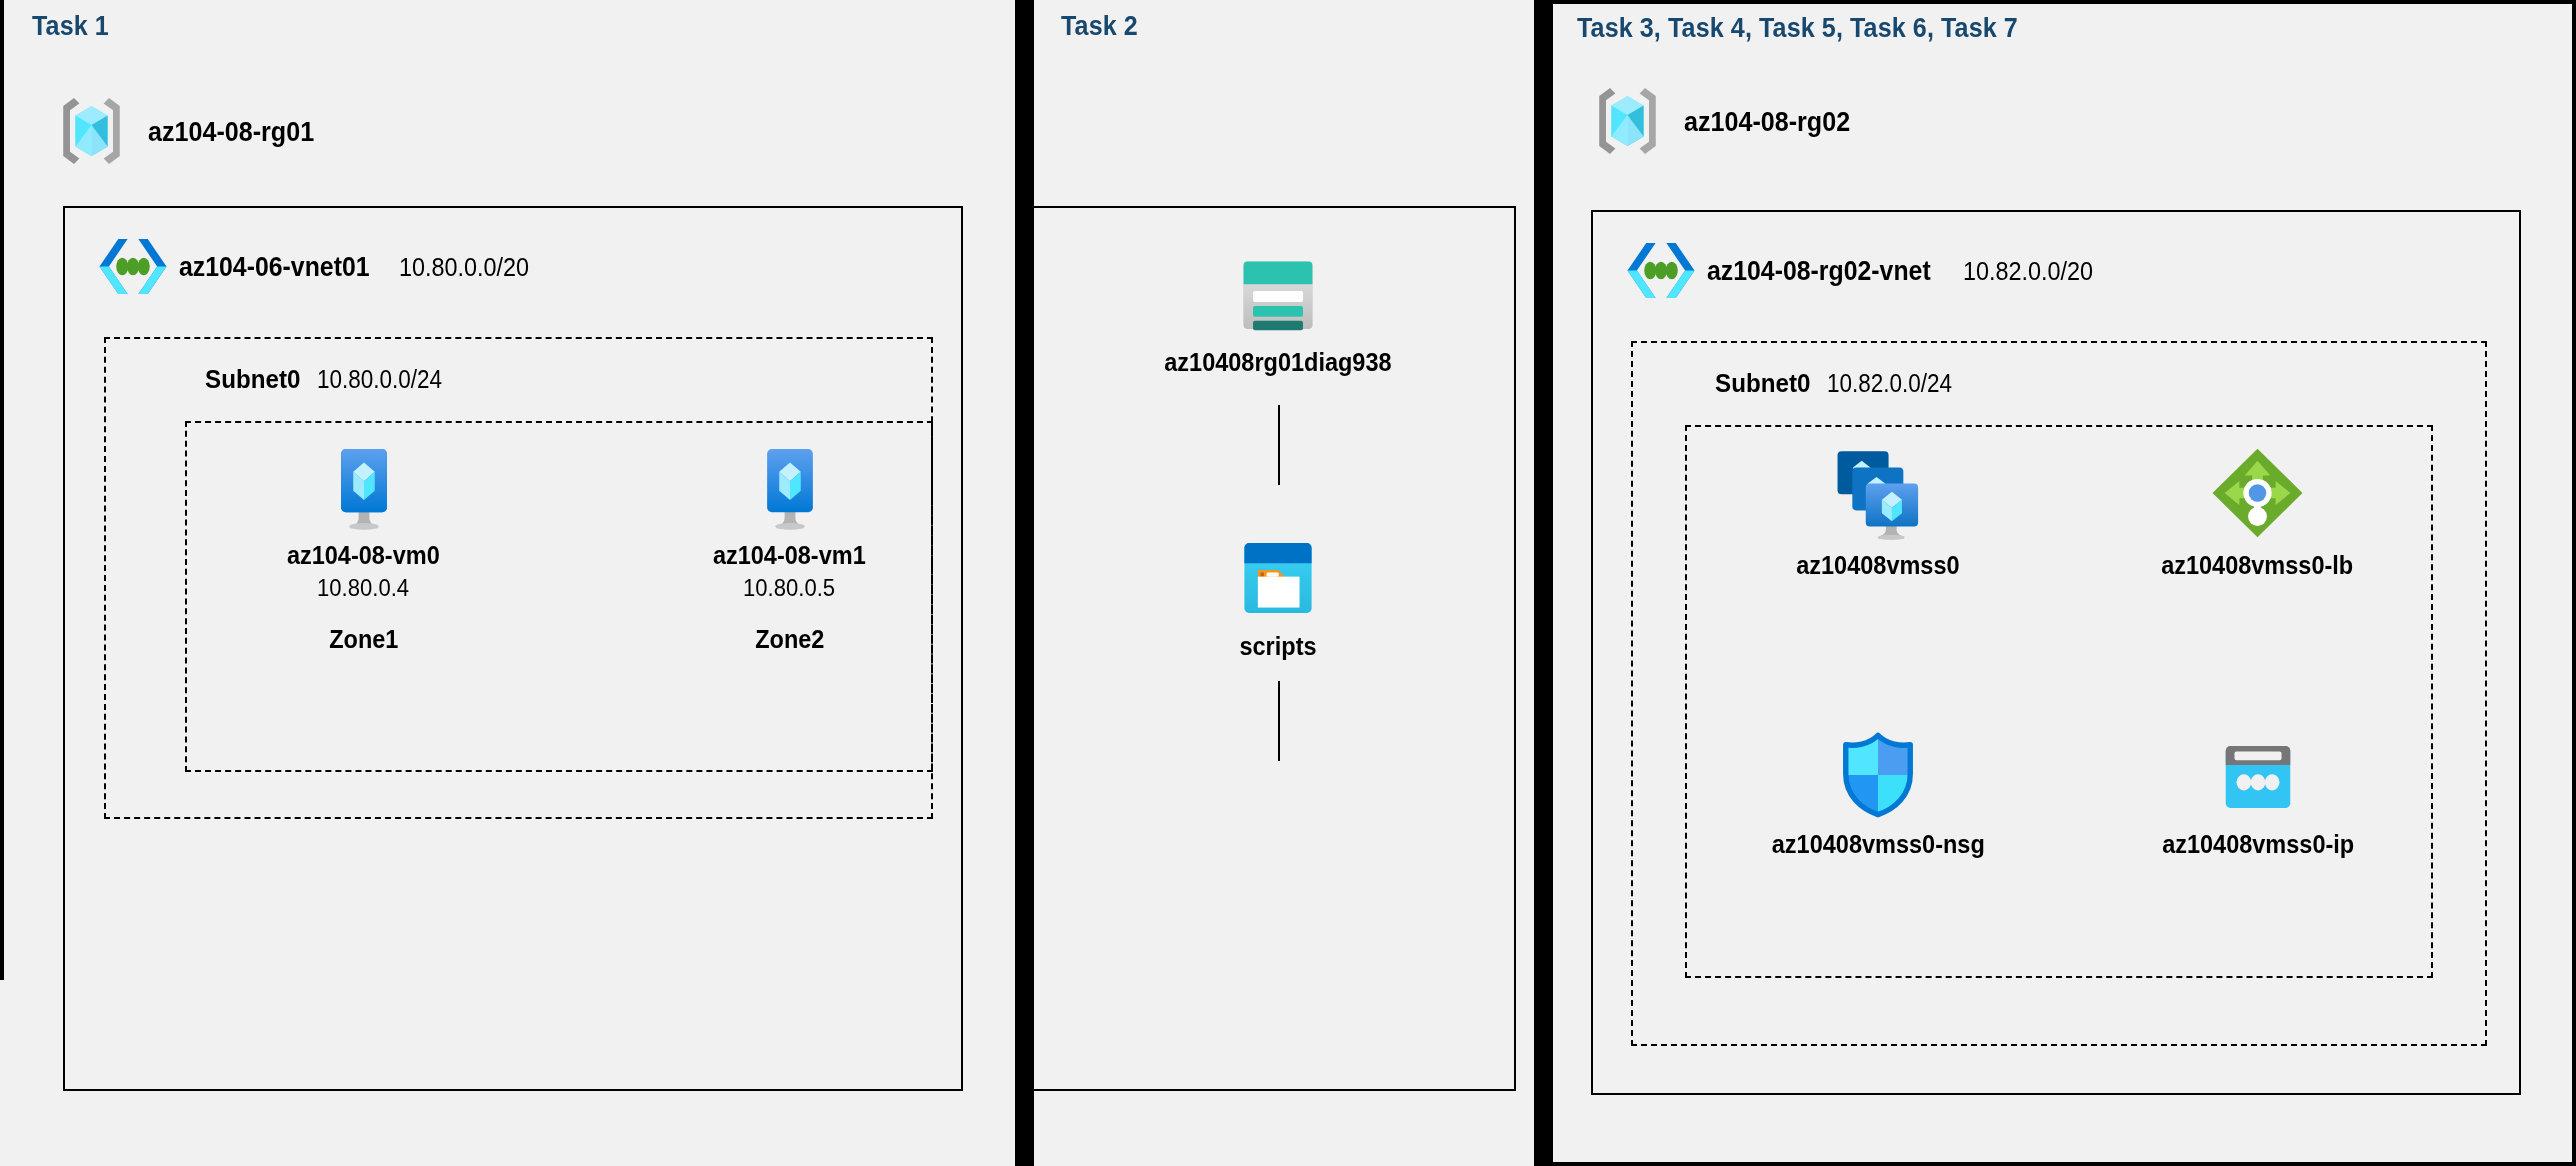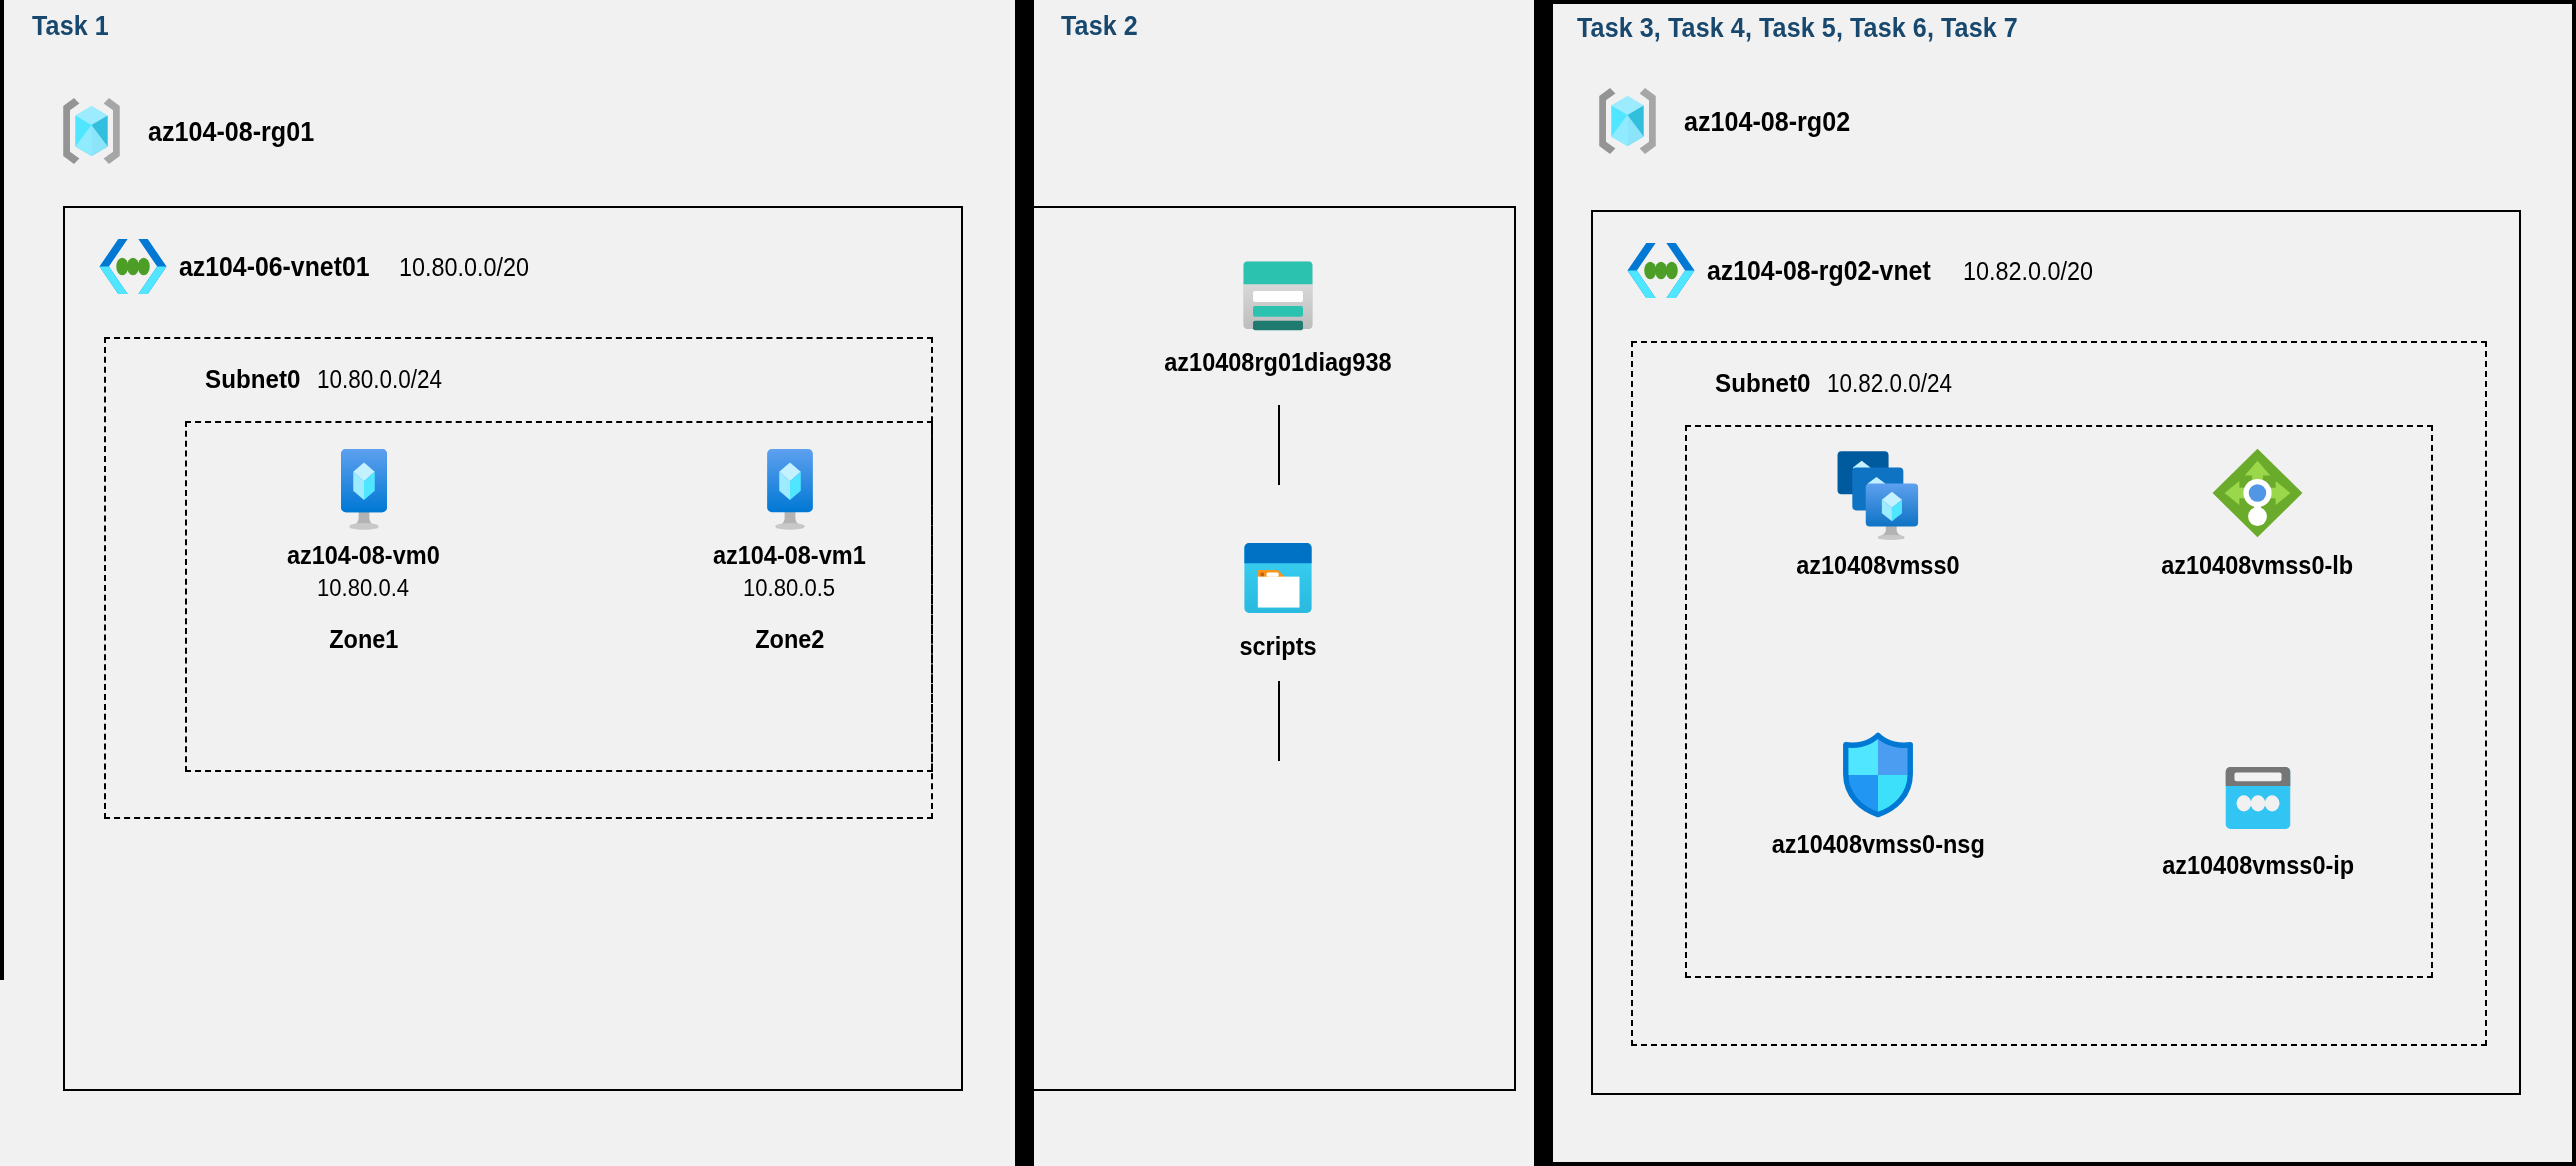--- a/index.html
+++ b/index.html
@@ -326,21 +326,21 @@
             <rect x="64" y="0" width="64" height="65" fill="#4a9df0"></rect>
             <rect x="0" y="65" width="64" height="65" fill="#2196f3"></rect>
             <rect x="64" y="65" width="64" height="65" fill="#3ce0fb"></rect>
           </g>
           <path d="M64 6 C50 20 30 22 16 20 V64 C16 96 40 116 64 124 C88 116 112 96 112 64 V20 C98 22 78 20 64 6 Z" fill="none" stroke="#0078d4" stroke-width="8" stroke-linejoin="round"></path>
         </svg>
       </span>
       <span class="n-name">az10408vmss0-nsg</span>
     </div>
 
-    <div class="node" style="left:604px;top:756px;width:202px;">
+    <div class="node" style="left:604px;top:735px;width:202px;">
       <span class="glyph">
         <svg width="82" height="80" viewBox="0 0 122 118">
           <rect x="13" y="10" width="96" height="92" rx="7" fill="#32c5f4"></rect>
           <path d="M13 17 a7 7 0 0 1 7 -7 h82 a7 7 0 0 1 7 7 v21 H13 Z" fill="#767676"></path>
           <rect x="26" y="18" width="70" height="13" rx="3" fill="#f1f1f1"></rect>
           <ellipse cx="40" cy="64" rx="11" ry="12" fill="#f1f1f1"></ellipse>
           <ellipse cx="61" cy="64" rx="11" ry="12" fill="#f1f1f1"></ellipse>
           <ellipse cx="82" cy="64" rx="11" ry="12" fill="#f1f1f1"></ellipse>
         </svg>
       </span>

